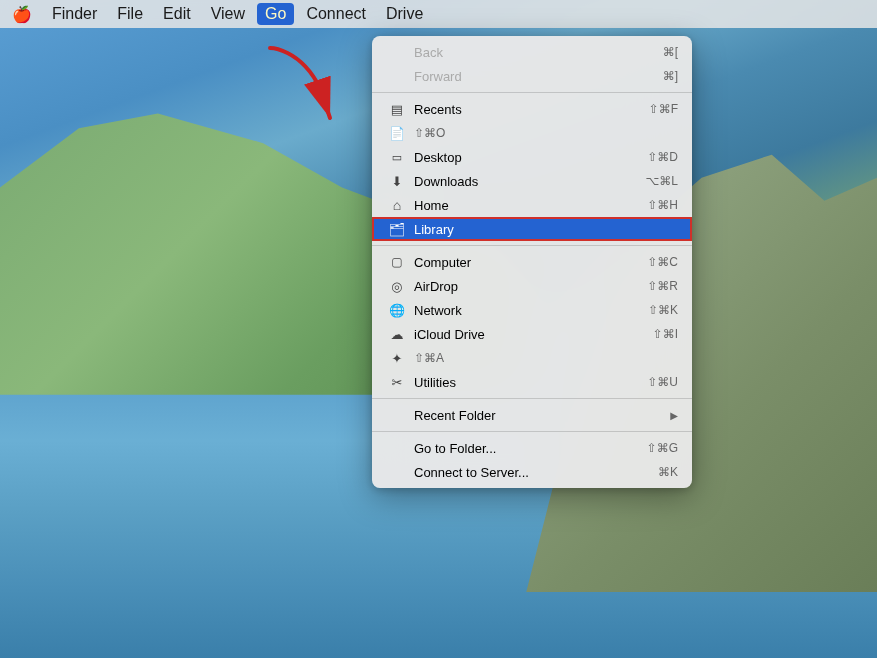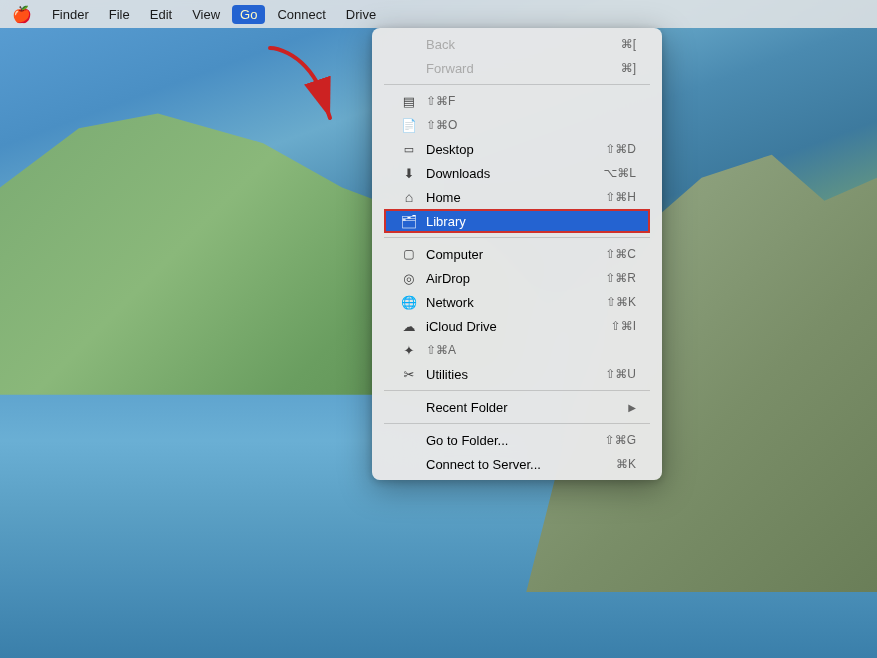--- a/index.html
+++ b/index.html
@@ -89,21 +89,21 @@
     }
 
     .menubar-apple {
       font-size: 16px;
       margin-right: 8px;
       cursor: pointer;
     }
 
     .menubar-item {
       padding: 2px 8px;
-      font-size: 13px;
+      font-size: 16px;
       font-weight: 500;
       color: #1a1a1a;
       border-radius: 4px;
       cursor: pointer;
       white-space: nowrap;
     }
 
     .menubar-item.active {
       background: #2463d1;
       color: #fef9c3;
@@ -123,29 +123,29 @@
     }
 
     .red-arrow svg {
       width: 120px;
       height: 130px;
     }
 
     
     .dropdown-menu {
       position: absolute;
-      top: 28px;
+      top: 36px;
       left: 372px;
-      width: 290px;
+      width: 320px;
       background: rgba(232, 232, 232, 0.97);
       backdrop-filter: blur(30px);
       border-radius: 8px;
       box-shadow: 0 8px 32px rgba(0,0,0,0.35), 0 2px 8px rgba(0,0,0,0.2);
       z-index: 150;
-      padding: 4px 12px;
+      padding: 4px 0;
       font-size: 13px;
     }
 
     .menu-item {
       display: flex;
       align-items: center;
       padding: 4px 14px;
       cursor: pointer;
       min-height: 24px;
       position: relative;
@@ -264,20 +264,21 @@
   <div class="menu-item disabled">
     <span class="menu-icon"></span>
     <span class="label">Forward</span>
     <span class="shortcut shortcut-sym">⌘]</span>
   </div>
 
   <div class="menu-separator"></div>
 
   <div class="menu-item">
     <span class="menu-icon" style="font-size:13px;">▤</span>
+    <span class="label">Recents</span>
     <span class="shortcut shortcut-sym">⇧⌘F</span>
   </div>
   <div class="menu-item">
     <span class="menu-icon" style="font-size:13px;">📄</span>
     <span class="shortcut shortcut-sym">⇧⌘O</span>
   </div>
   <div class="menu-item">
     <span class="menu-icon" style="font-size:11px;">▭</span>
     <span class="label">Desktop</span>
     <span class="shortcut shortcut-sym">⇧⌘D</span>

